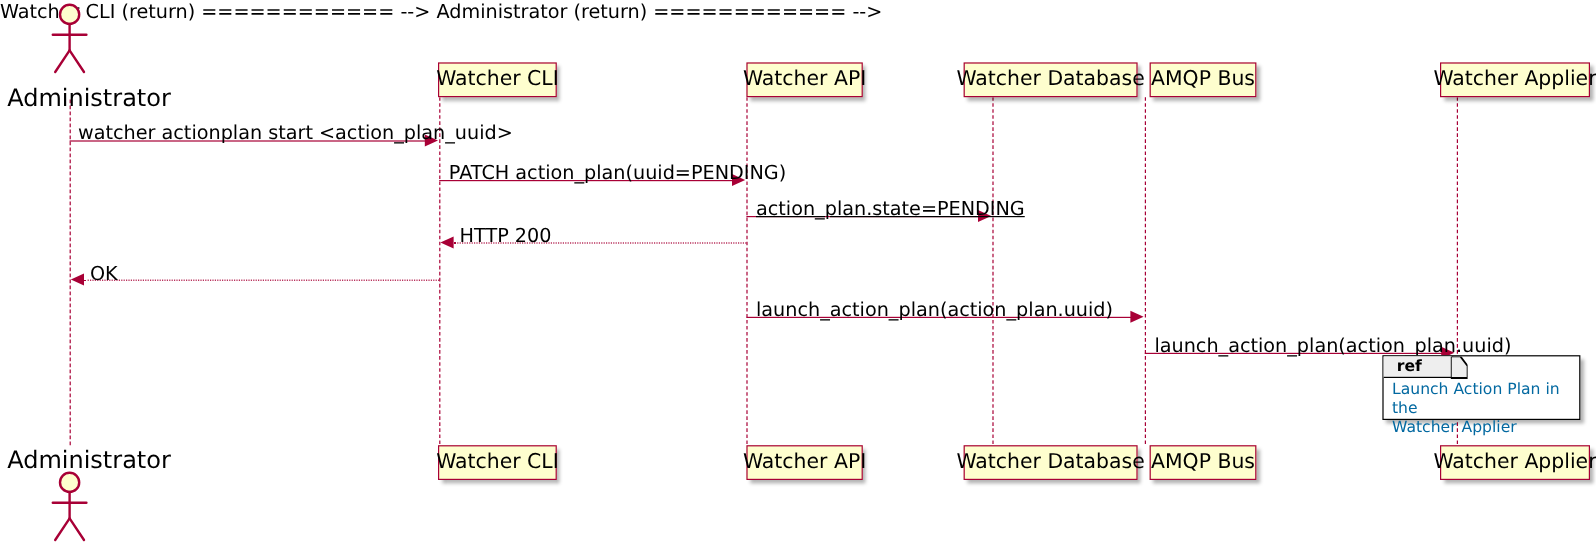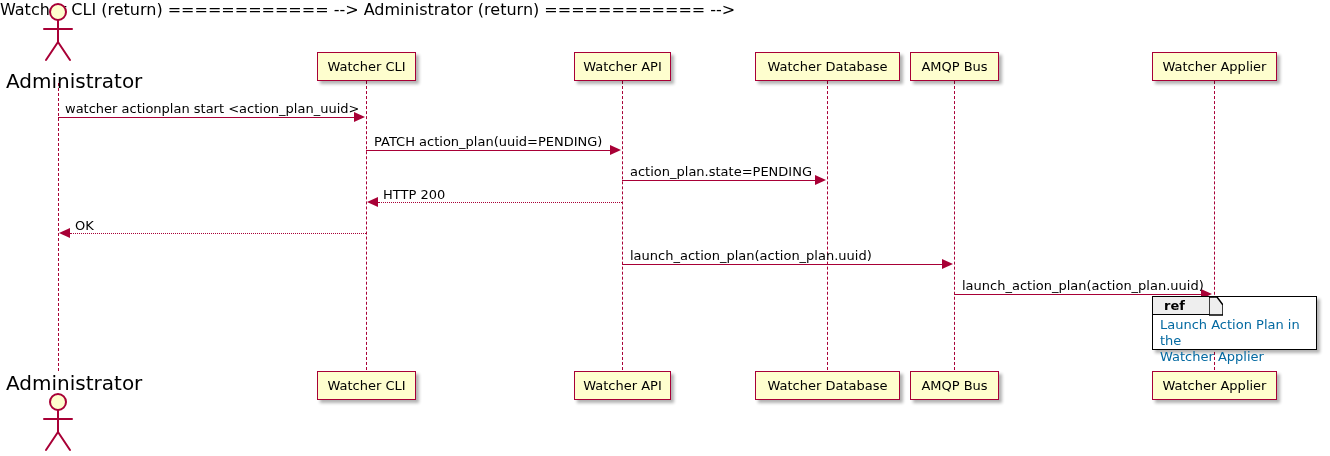--- a/index.html
+++ b/index.html
@@ -18,30 +18,31 @@
     background: #FFFFFF;
     overflow: hidden;
   }
   
   .participant {
     position: absolute;
     box-sizing: border-box;
     background: #FEFECE;
     border: 1.5px solid #A80036;
     color: #000000;
-    font-size: 13px;
+    font-size: 17px;
     line-height: 1;
     display: flex;
     align-items: center;
     justify-content: center;
     white-space: nowrap;
     box-shadow: 3px 3px 3px rgba(0,0,0,0.30);
     padding: 0 9px;
     height: 29px;
     z-index: 5;
+    margin-left: 48px;
   }
   
   .actor-fig {
     position: absolute;
     z-index: 5;
   }
   .actor-label {
     position: absolute;
     font-size: 20px;
     color: #000000;
@@ -60,21 +61,21 @@
     position: absolute;
     height: 0;
     border-top: 1.5px solid #A80036;
     z-index: 3;
   }
   .msg-line.dotted {
     border-top: 1.5px dotted #A80036;
   }
   .msg-label {
     position: absolute;
-    font-size: 13px;
+    font-size: 16px;
     color: #000000;
     white-space: nowrap;
     z-index: 4;
   }
   .arrow-head {
     position: absolute;
     width: 0;
     height: 0;
     z-index: 4;
   }
@@ -205,21 +206,21 @@
   <div class="msg-label" style="left:65px; top:101px;">watcher actionplan start &lt;action_plan_uuid&gt;</div>
 
   
   <div class="msg-line" style="left:366px; top:150px; width:245px;"></div>
   <div class="arrow-head right" style="left:610px; top:145px;"></div>
   <div class="msg-label" style="left:374px; top:134px;">PATCH action_plan(uuid=PENDING)</div>
 
   
   <div class="msg-line" style="left:622px; top:180px; width:194px;"></div>
   <div class="arrow-head right" style="left:815px; top:175px;"></div>
-  <div class="msg-label" style="left:630px; top:164px;">action_plan.state=PENDING</div>
+  <div class="msg-label" style="left:630px; top:164px;text-decoration:underline;">action_plan.state=PENDING</div>
 
    Watcher CLI (return) ============ --&gt;
   <div class="msg-line dotted" style="left:378px; top:202px; width:244px;"></div>
   <div class="arrow-head left" style="left:367px; top:197px;"></div>
   <div class="msg-label" style="left:383px; top:187px;">HTTP 200</div>
 
    Administrator (return) ============ --&gt;
   <div class="msg-line dotted" style="left:70px; top:233px; width:296px;"></div>
   <div class="arrow-head left" style="left:59px; top:228px;"></div>
   <div class="msg-label" style="left:75px; top:218px;">OK</div>

